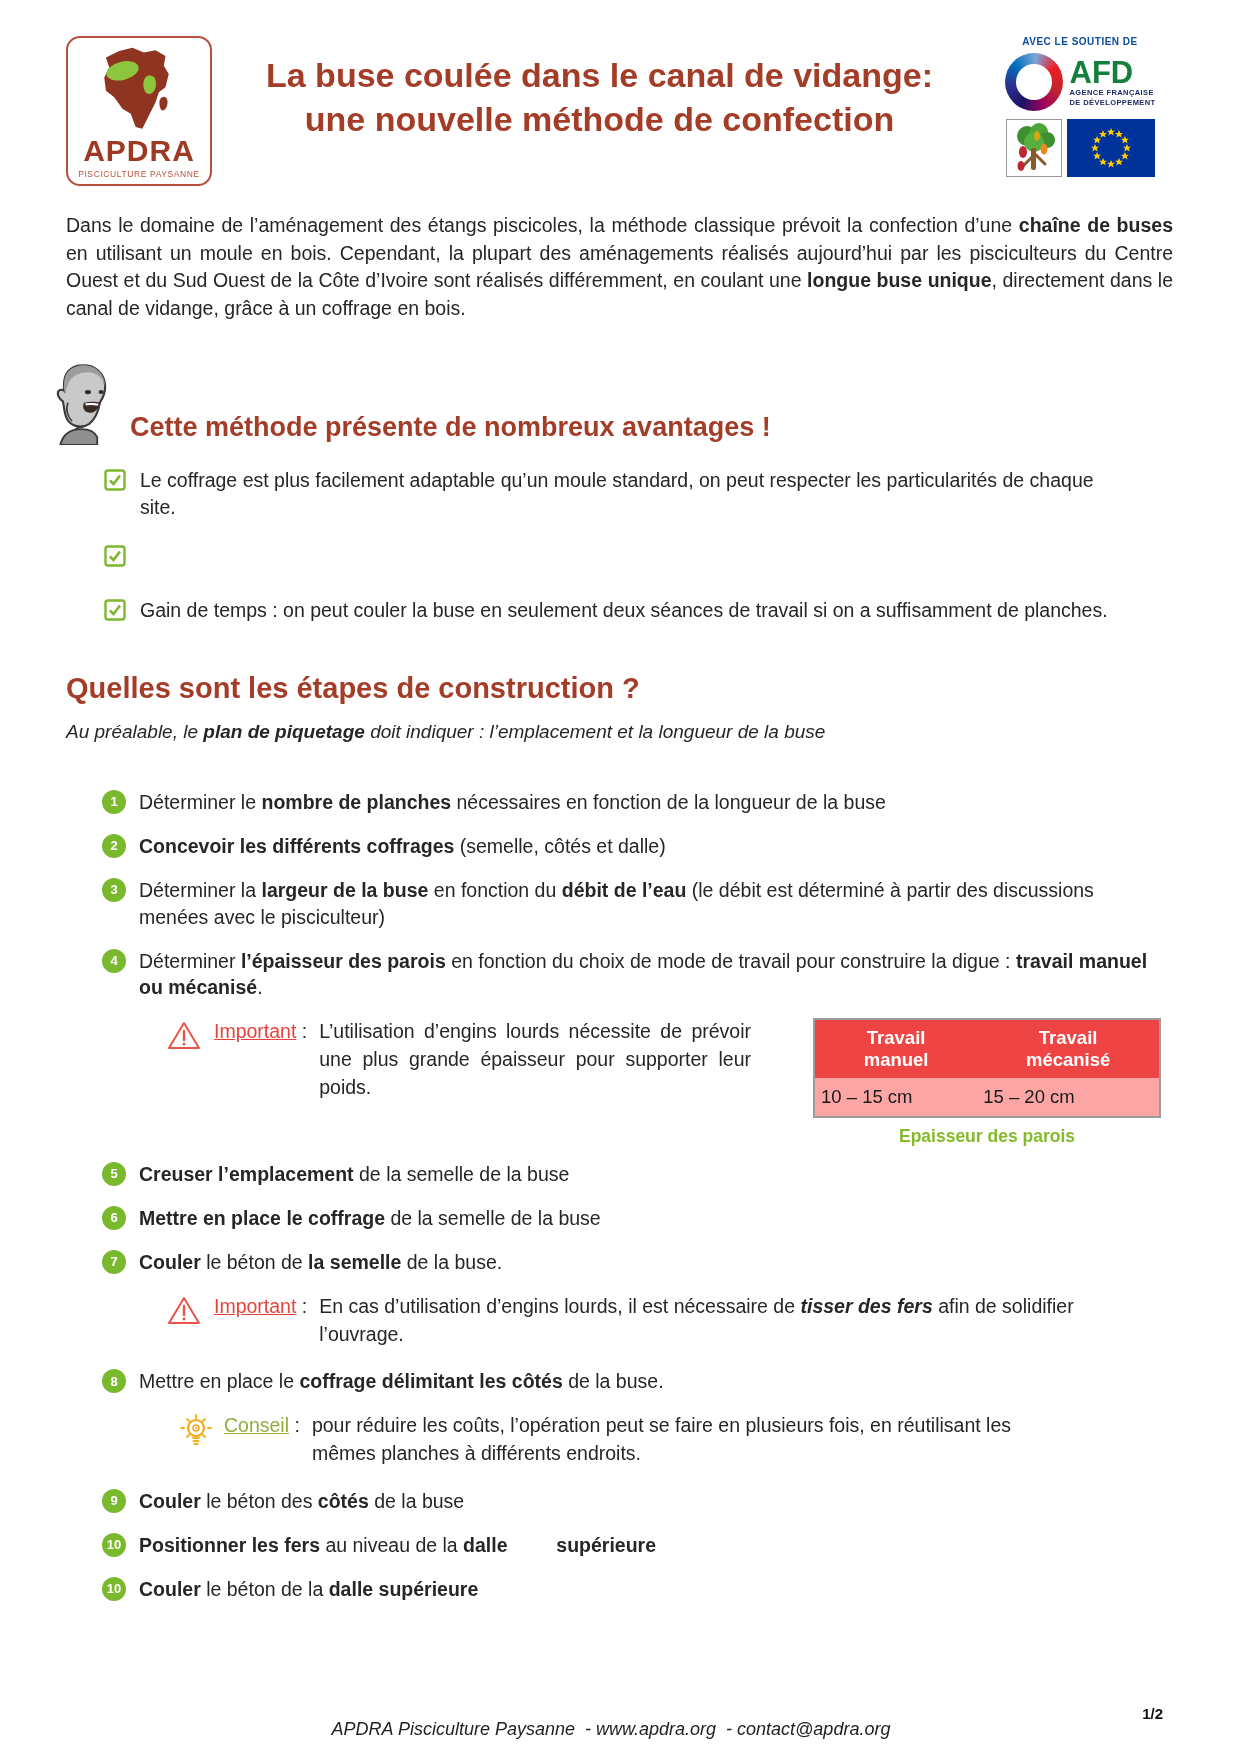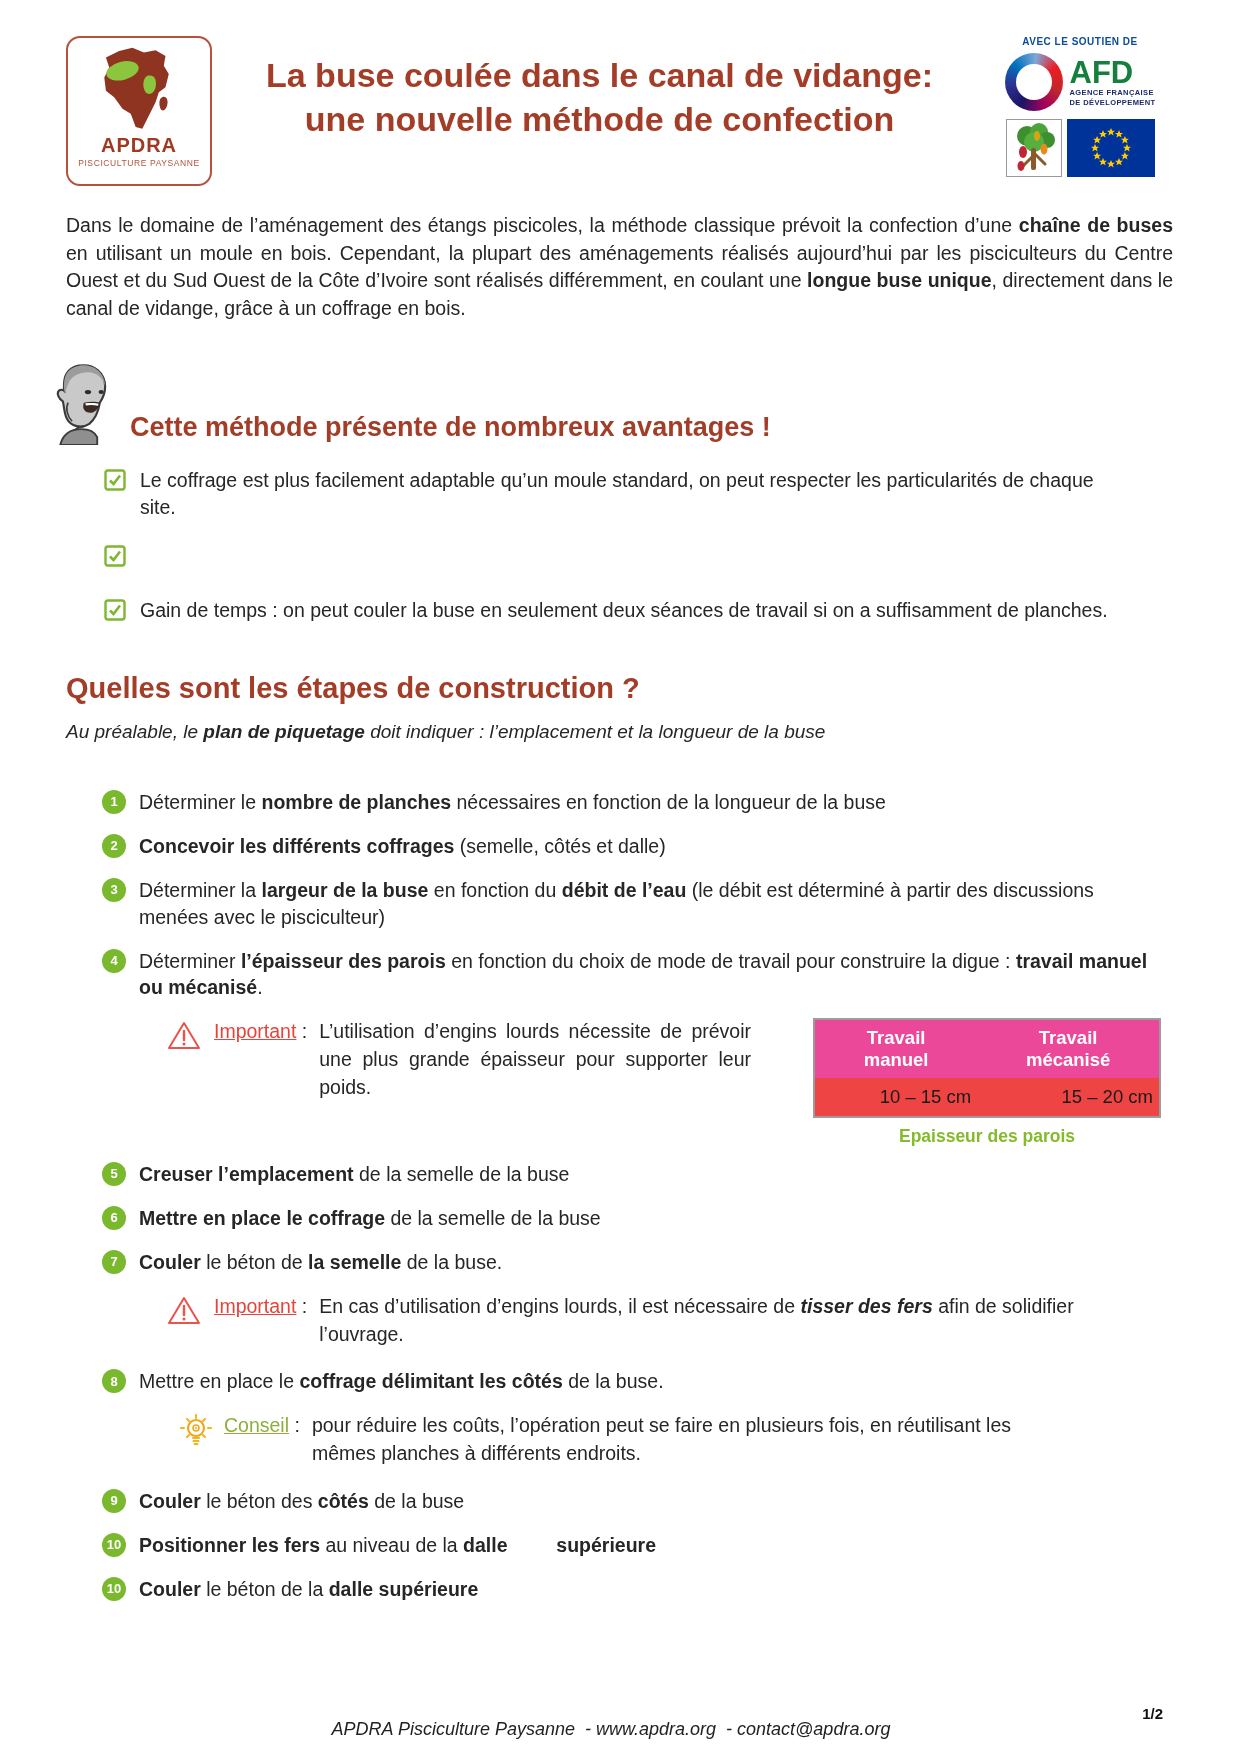--- a/index.html
+++ b/index.html
@@ -4,21 +4,21 @@
 <style>
   * { margin:0; padding:0; box-sizing:border-box; }
   html,body { background:#ffffff; }
   body { font-family:"Liberation Sans", sans-serif; color:#262626; }
   .page { position:relative; width:1239px; height:1754px; margin:0 auto; background:#fff; padding:36px 66px 0 66px; overflow:hidden; }
 
   
   .header { display:flex; align-items:flex-start; }
   .apdra-logo { width:146px; height:150px; border:2px solid #b5513c; border-radius:14px; padding:8px 6px 4px 6px; display:flex; flex-direction:column; align-items:center; flex:0 0 auto; }
   .apdra-map { position:relative; width:94px; height:86px; }
-  .apdra-acronym { font-size:20px; font-weight:800; color:#9e3a24; letter-spacing:1px; margin-top:2px; }
+  .apdra-acronym { font-size:30px; font-weight:800; color:#9e3a24; letter-spacing:1px; margin-top:2px; }
   .apdra-sub { font-size:8.5px; color:#b5513c; letter-spacing:.6px; margin-top:1px; }
   .doc-title { flex:1; text-align:center; font-size:34px; line-height:1.28; font-weight:800; color:#a43d28; padding:18px 24px 0 24px; }
   .support-col { width:186px; flex:0 0 auto; display:flex; flex-direction:column; align-items:center; }
   .support-label { font-size:10px; font-weight:800; letter-spacing:.5px; color:#0a4c9b; margin-bottom:6px; white-space:nowrap; }
   .afd-logo { display:flex; align-items:center; gap:7px; }
   .afd-ring { width:58px; height:58px; border-radius:50%; background:conic-gradient(from 210deg,#1b1464,#2e3192,#0071bc,#7da7d9,#ed1c24,#c1272d,#9e005d,#1b1464); position:relative; }
   .afd-ring::after { content:""; position:absolute; inset:11px; background:#fff; border-radius:50%; }
   .afd-txt { display:flex; flex-direction:column; }
   .afd-name { font-size:31px; font-weight:800; color:#15803d; line-height:1; }
   .afd-sub { font-size:7.5px; font-weight:700; color:#1b2a6b; letter-spacing:.4px; line-height:1.3; }
@@ -54,22 +54,22 @@
   .note-label .lbl-imp { color:#e8423a; text-decoration:underline; }
   .note-label .lbl-cons { color:#8fae3c; text-decoration:underline; }
   .note .ntxt { flex:1; }
   .imp1 { width:585px; }
   .imp1 .ntxt { text-align:justify; }
   .imp2 { margin:2px 0 20px 64px; width:930px; }
   .cons { margin:2px 0 20px 78px; width:880px; }
 
   .spec-block { margin-left:auto; margin-right:12px; width:348px; }
   .spec-table { width:100%; border-collapse:collapse; border:2px solid #9c9c9c; }
-  .spec-table th { background:#ec4899; color:#fff; font-size:18.5px; font-weight:700; padding:7px 22px; text-align:center; }
-  .spec-table td { background:#ef4444; color:#1a1a1a; font-size:18.5px; padding:8px 6px; text-align:right; }
+  .spec-table th { background:#ef4444; color:#fff; font-size:18.5px; font-weight:700; padding:7px 22px; text-align:center; }
+  .spec-table td { background:#fca5a5; color:#1a1a1a; font-size:18.5px; padding:8px 6px; text-align:left; }
   .spec-caption { text-align:center; color:#84bb2a; font-weight:800; font-size:17.5px; margin-top:8px; }
 
   
   .page-num { position:absolute; right:76px; bottom:32px; font-size:15px; font-weight:800; color:#111; }
   .footer-line { position:absolute; left:0; right:17px; bottom:14px; text-align:center; font-size:18px; font-style:italic; color:#222; }
 </style>
 </head>
 <body>
 
 <div class="page">

